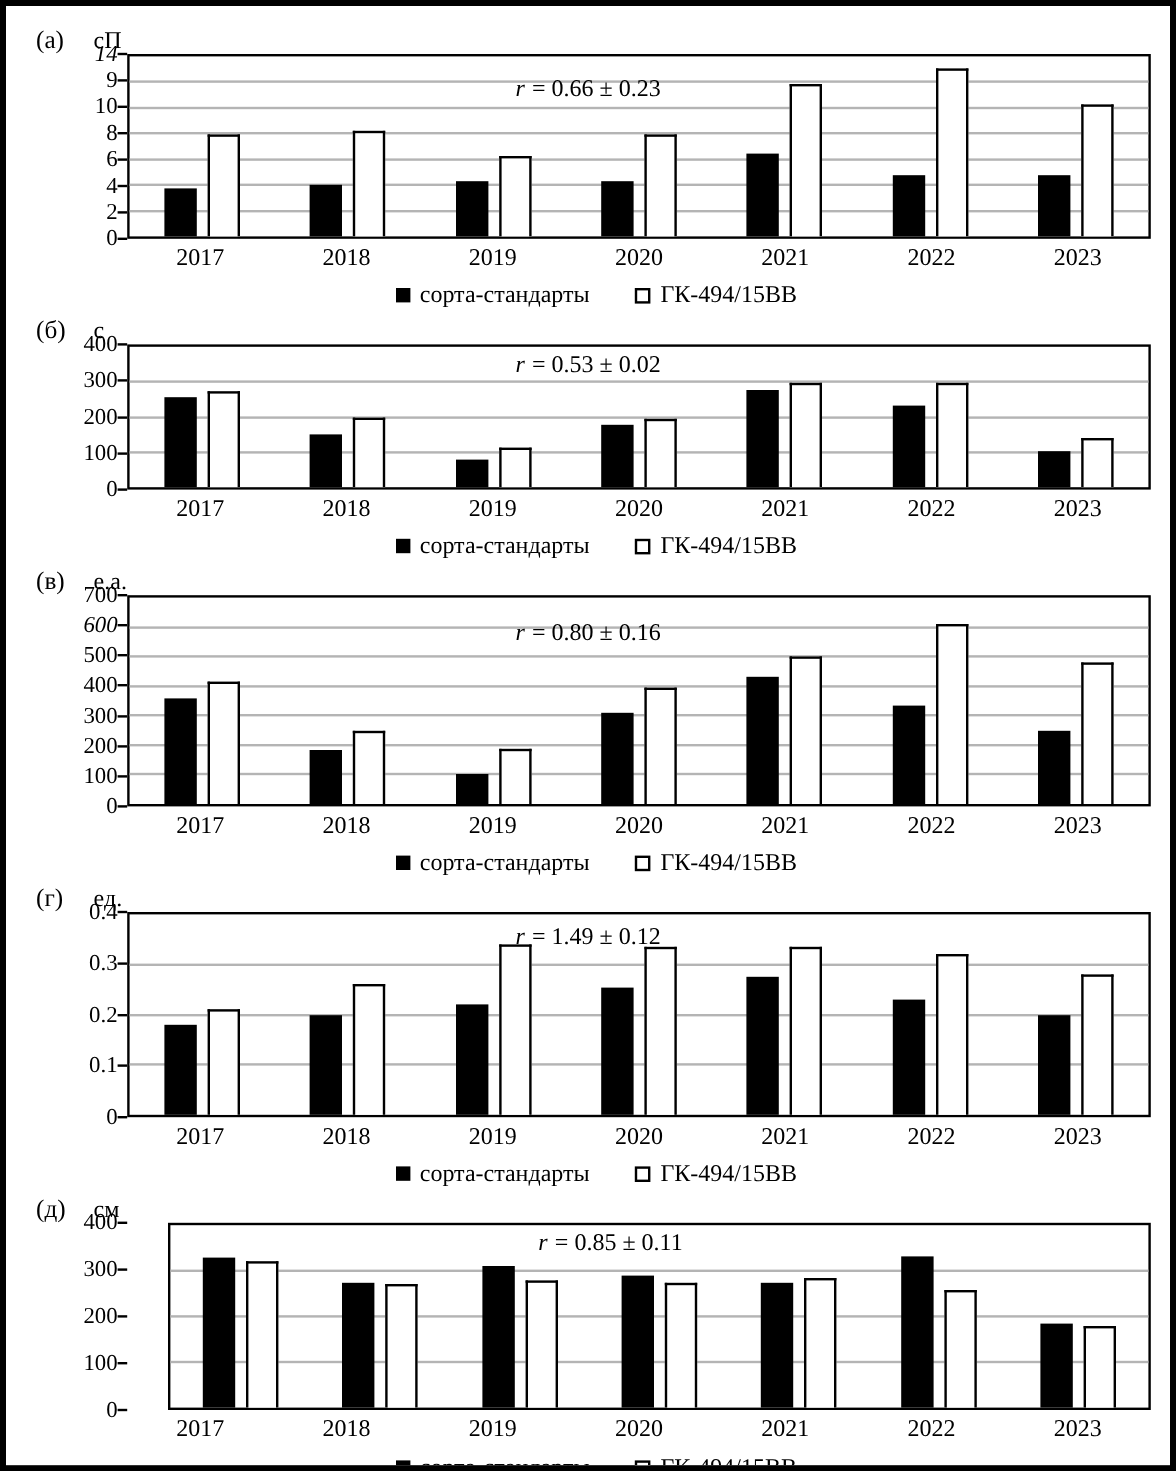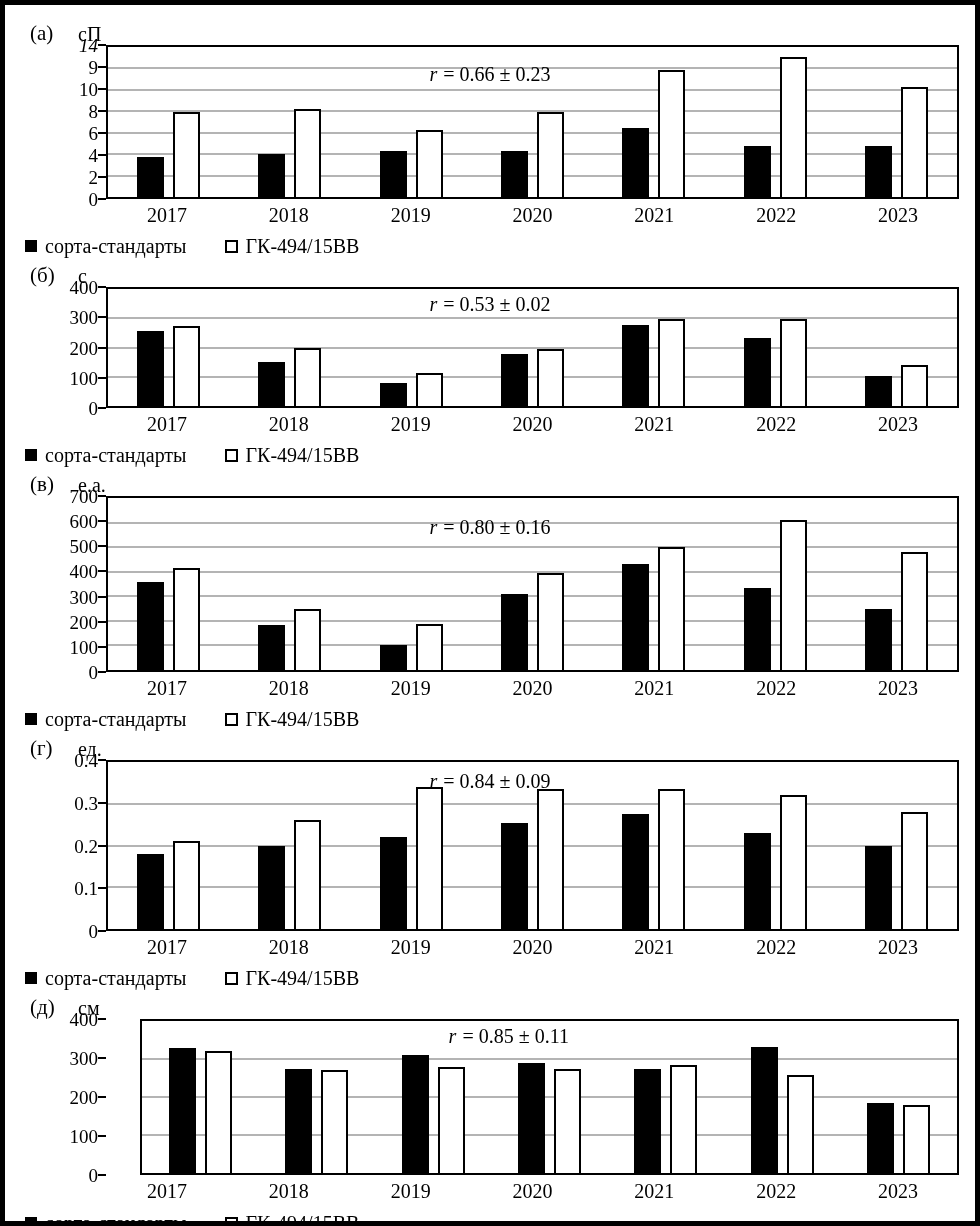--- a/index.html
+++ b/index.html
@@ -43,21 +43,21 @@
   .annot .val { margin-left:6px; }
   .panel-a .annot { top:16px; }
   .panel-b .annot { top:4px; }
   .panel-c .annot { top:18px; }
   .panel-d .annot { top:8px; }
   .panel-e .annot { top:4px; }
 
   .x-labels { display:flex; margin-left:81px; margin-right:10px; font-size:20px; height:32px; align-items:center; }
   .x-label { flex:1; text-align:center; }
 
-  .legend { display:flex; justify-content:flex-start; align-items:center; gap:38px; height:30px; font-size:20px; }
+  .legend { display:flex; justify-content:center; align-items:center; gap:38px; height:30px; font-size:20px; }
   .panel-e .legend { height:32px; }
   .legend-item { display:flex; align-items:center; gap:8px; }
   .swatch { flex:none; }
   .swatch-black { width:12px; height:12px; background:#000; }
   .swatch-white { width:13px; height:13px; background:#fff; border:2px solid #000; box-sizing:border-box; }
 </style>
 </head>
 <body>
 
 <div class="figure">
@@ -235,21 +235,21 @@
           <div class="ytick-label" style="bottom: 14.2857%;">100</div>
           <div class="ytick-mark" style="bottom: 14.2857%;"></div>
           <div class="ytick-label" style="bottom: 28.5714%;">200</div>
           <div class="ytick-mark" style="bottom: 28.5714%;"></div>
           <div class="ytick-label" style="bottom: 42.8571%;">300</div>
           <div class="ytick-mark" style="bottom: 42.8571%;"></div>
           <div class="ytick-label" style="bottom: 57.1429%;">400</div>
           <div class="ytick-mark" style="bottom: 57.1429%;"></div>
           <div class="ytick-label" style="bottom: 71.4286%; text-align: center;">500</div>
           <div class="ytick-mark" style="bottom: 71.4286%;"></div>
-          <div class="ytick-label" style="bottom: 85.7143%;">600</div>
+          <div class="ytick-label" style="bottom: 85.7143%; font-style: italic;">600</div>
           <div class="ytick-mark" style="bottom: 85.7143%;"></div>
           <div class="ytick-label" style="bottom: 100%;">700</div>
           <div class="ytick-mark" style="bottom: 100%;"></div>
         </div>
       <div class="plot">
         <div class="annot"><span class="r">r</span><span class="val">= 0.80 ± 0.16</span></div>
         <div class="bars">
             <div class="bar-group">
               <div class="bar bar-black" style="height: 51.1429%; background: rgb(0, 0, 0);"></div>
               <div class="bar bar-white" style="height: 59.2857%; background: rgb(255, 255, 255);"></div>
@@ -320,21 +320,21 @@
           <div class="ytick-label" style="bottom: 25%;">0.1</div>
           <div class="ytick-mark" style="bottom: 25%;"></div>
           <div class="ytick-label" style="bottom: 50%;">0.2</div>
           <div class="ytick-mark" style="bottom: 50%;"></div>
           <div class="ytick-label" style="bottom: 75%;">0.3</div>
           <div class="ytick-mark" style="bottom: 75%;"></div>
           <div class="ytick-label" style="bottom: 100%;">0.4</div>
           <div class="ytick-mark" style="bottom: 100%;"></div>
         </div>
       <div class="plot">
-        <div class="annot"><span class="r">r</span><span class="val">= 0.84 ± 0.09</span></div>
+        <div class="annot"><span class="r">r</span><span class="val">= 1.49 ± 0.12</span></div>
         <div class="bars">
             <div class="bar-group">
               <div class="bar bar-black" style="height: 45%; background: rgb(0, 0, 0);"></div>
               <div class="bar bar-white" style="height: 52.5%; background: rgb(255, 255, 255);"></div>
             </div>
             <div class="bar-group">
               <div class="bar bar-black" style="height: 50%; background: rgb(0, 0, 0);"></div>
               <div class="bar bar-white" style="height: 65%; background: rgb(255, 255, 255);"></div>
             </div>
             <div class="bar-group">

